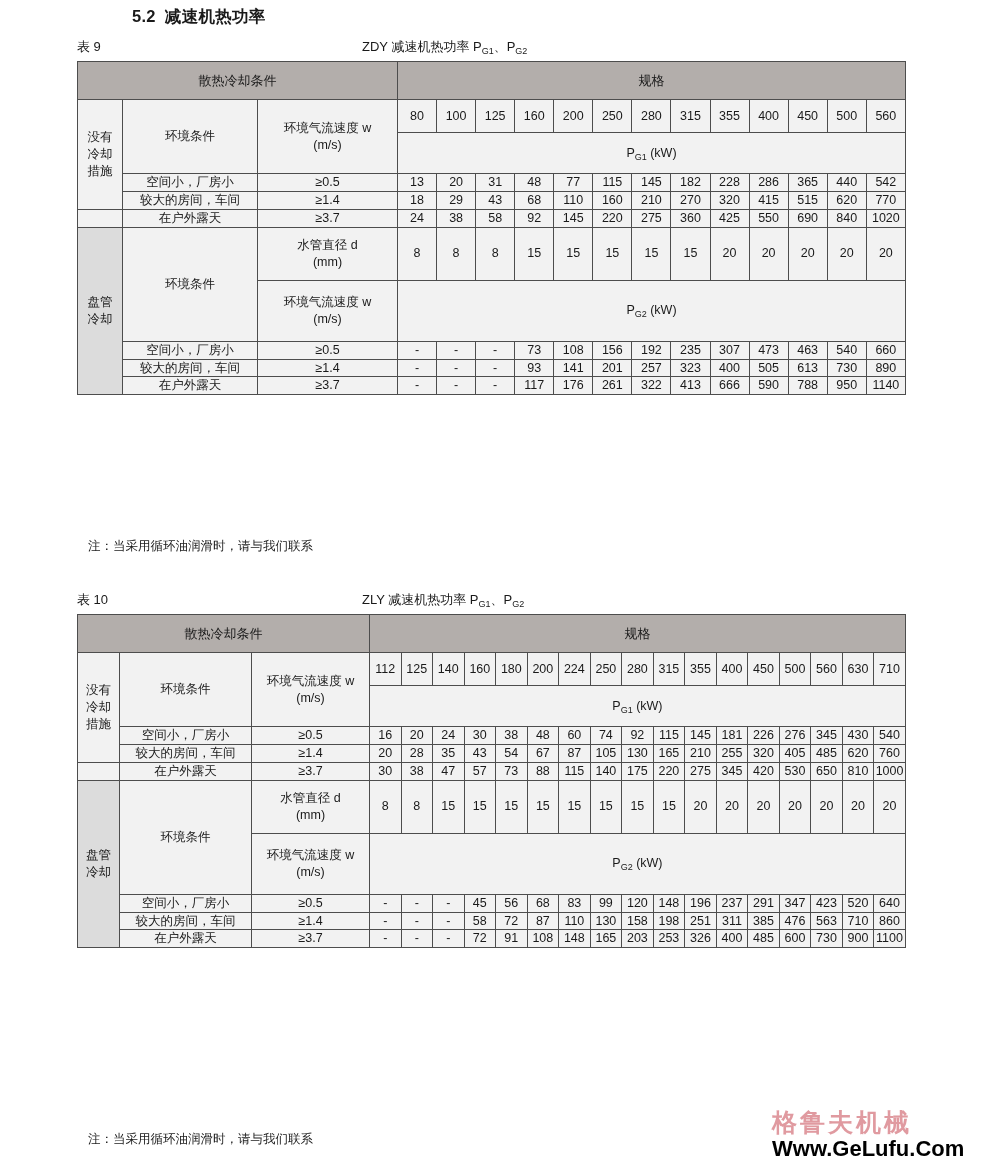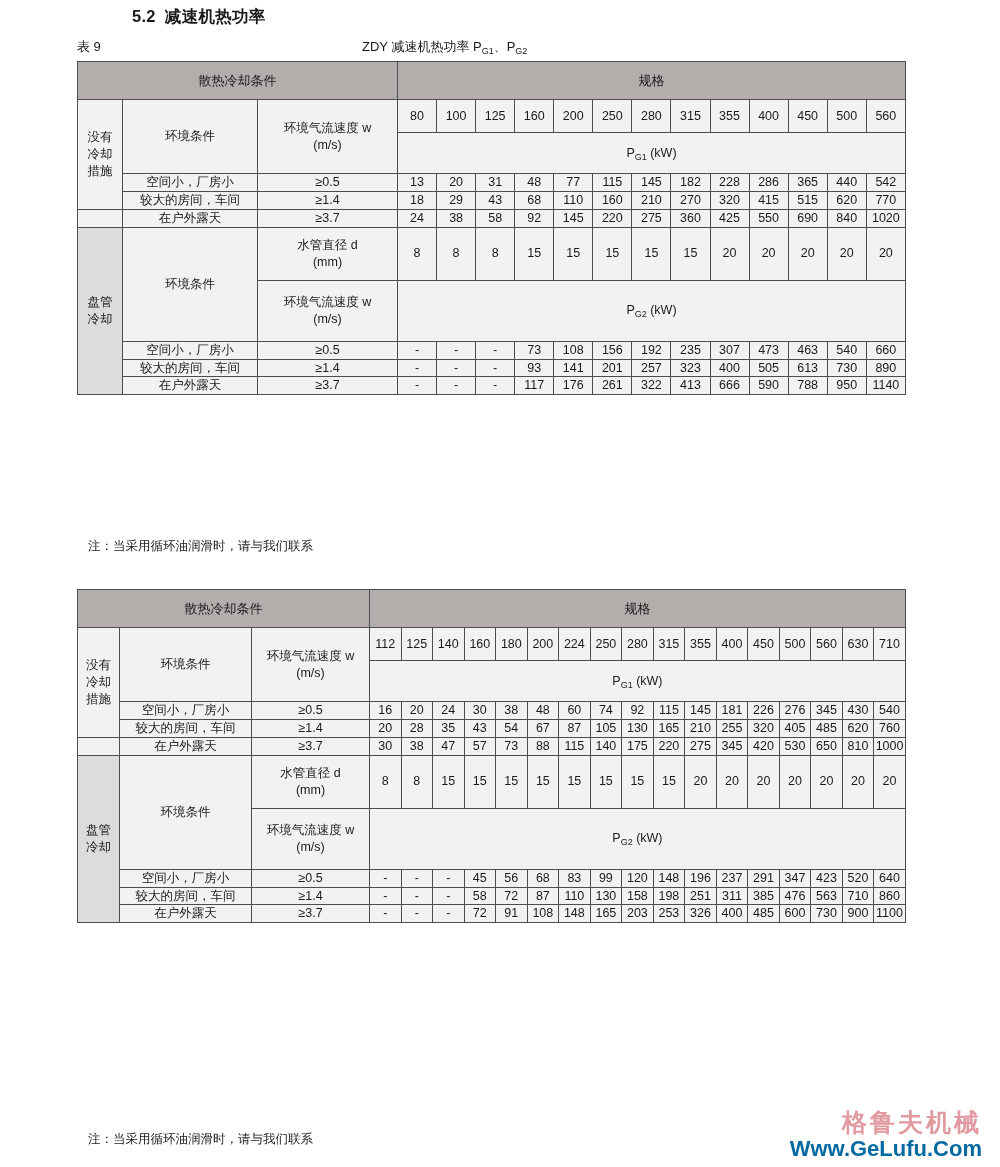--- a/index.html
+++ b/index.html
@@ -103,40 +103,40 @@
     left: 88px;
     font-size: 12.5px;
     white-space: nowrap;
   }
   #note-t9  { top: 538px; }
   #note-t10 { top: 1131px; }
 
   
   .watermark {
     position: absolute;
-    right: 18px;
+    right: 6px;
     bottom: 6px;
     width: 222px;
-    text-align: right;
+    text-align: left;
     color: #e8a0a6;
     user-select: none;
     pointer-events: none;
   }
   .watermark .wm-cn {
     font-size: 25px;
     font-weight: bold;
     letter-spacing: 3px;
     color: #e09aa0;
     line-height: 1.1;
   }
   .watermark .wm-url {
     font-size: 22px;
     font-weight: bold;
     letter-spacing: 0px;
-    color: #0369a1;
+    color: #000000;
     line-height: 1.1;
   }
 </style>
 </head>
 <body>
 
 <div class="page">
 
   <div class="section-heading">
     <span class="sec-num">5.2</span><span>减速机热功率</span>
@@ -316,20 +316,24 @@
             <td class="shade-light">788</td>
             <td class="shade-light">950</td>
             <td class="shade-light">1140</td>
           </tr>
         </tbody>
       </table>
   </div>
   <div class="note" id="note-t9">注：当采用循环油润滑时，请与我们联系</div>
 
   <div class="table-block" id="block-t10">
+    <div class="caption-row">
+      <span class="caption-label">表 10</span>
+      <span class="caption-title"><span>ZLY 减速机热功率 P</span><sub>G1</sub><span>、P</span><sub>G2</sub></span>
+    </div>
     <table class="grid" id="table10">
         <colgroup>
           <col style="width:42px">
           <col style="width:132px">
           <col style="width:118px">
           <col style="width:31.529411764705884px">
           <col style="width:31.529411764705884px">
           <col style="width:31.529411764705884px">
           <col style="width:31.529411764705884px">
           <col style="width:31.529411764705884px">

